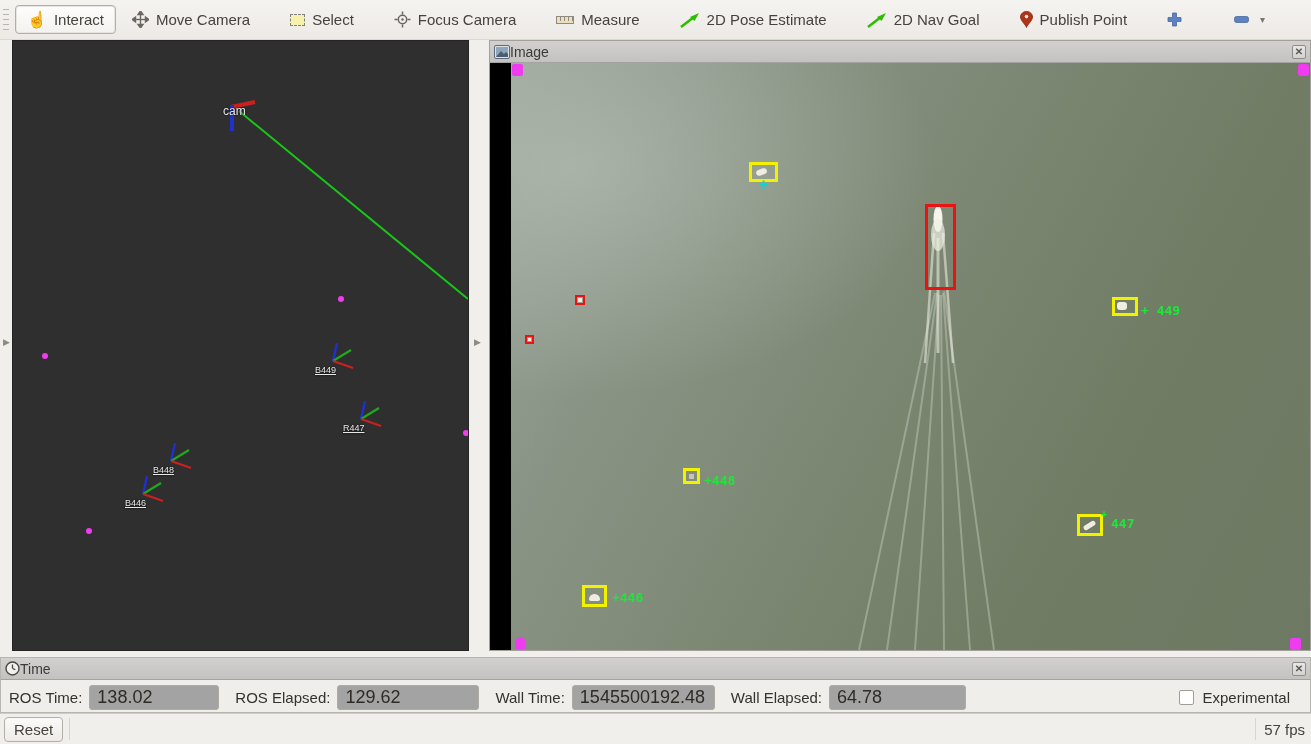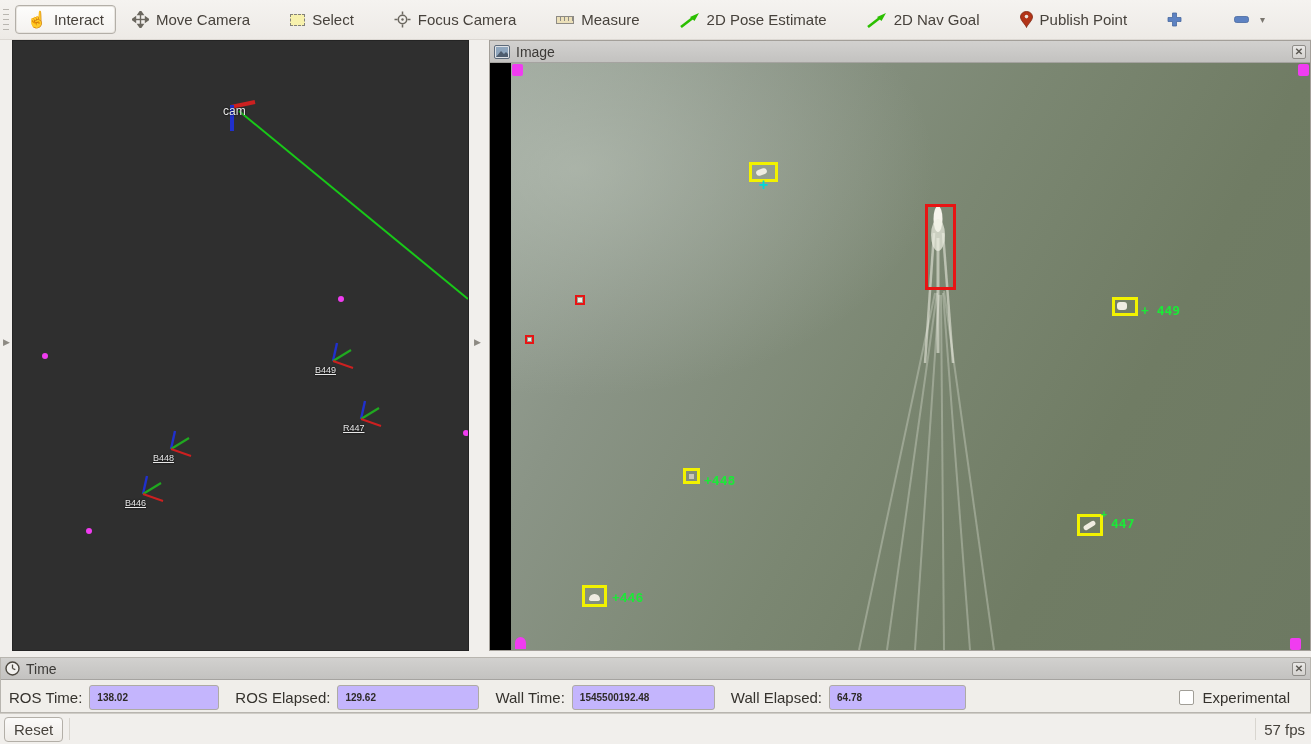--- a/index.html
+++ b/index.html
@@ -59,21 +59,21 @@
   .cam-label { position:absolute; font-size:12px; color:#e8e8e8; text-shadow:0 0 2px #000; }
 
   
   .image-panel {
     position:absolute; left:489px; top:0; width:822px; height:611px;
     border:1px solid #a39f99; background:#000;
   }
   .panel-titlebar {
     height:22px; background: linear-gradient(#d2d1cf,#c3c2c0);
     border-bottom:1px solid #a5a3a0;
-    display:flex; align-items:center; gap:6px; padding:0 4px;
+    display:flex; align-items:center; padding:0 4px;
     font-size:14px; color:#3c3a37;
   }
   .panel-titlebar .close-btn {
     margin-left:auto; width:14px; height:14px; border:1px solid #8f8d89;
     background:linear-gradient(#e9e8e6,#d4d2cf); color:#5a5751;
     font-size:10px; line-height:12px; text-align:center; border-radius:2px; font-weight:bold;
   }
   .image-viewport { position:absolute; left:0; top:22px; width:820px; height:587px; background:#000; overflow:hidden; }
   .photo {
     position:absolute; left:21px; top:0; width:799px; height:587px;
@@ -95,22 +95,22 @@
 
   
   .time-panel {
     position:absolute; left:0; top:657px; width:1311px; height:56px;
     background:#f0eeea; border:1px solid #b8b5af;
   }
   .time-fields { display:flex; align-items:center; height:34px; padding:4px 8px; gap:8px; }
   .time-field { display:flex; align-items:center; gap:7px; }
   .time-field label { font-size:15px; color:#35322d; white-space:nowrap; }
   .time-field input {
-    height:25px; border:1px solid #aeaba4; border-radius:3px; background:#c4b5fd;
-    font-family:"Liberation Sans", sans-serif; font-size:10px; color:#2e2b27; padding:0 7px;font-weight:bold;
+    height:25px; border:1px solid #aeaba4; border-radius:3px; background:#a3a3a3;
+    font-family:"Liberation Sans", sans-serif; font-size:18px; color:#2e2b27; padding:0 7px;
   }
   .experimental { margin-left:auto; display:flex; align-items:center; gap:8px; padding-right:12px; }
   .checkbox { width:15px; height:15px; background:#fff; border:1px solid #a19e97; border-radius:2px; }
   .experimental label { font-size:15px; color:#35322d; }
 
   
   .statusbar {
     position:absolute; left:0; top:713px; width:1311px; height:31px;
     background:#f1efec; border-top:1px solid #cfccc6;
     display:flex; align-items:center;
@@ -264,21 +264,21 @@
 
       <div class="axis-marker" style="left:330px; top:358px;">
         <svg width="34" height="28" viewBox="0 0 34 28">
           <line x1="10" y1="20" x2="14" y2="2" stroke="#2030cc" stroke-width="2.4"></line>
           <line x1="10" y1="20" x2="28" y2="9" stroke="#20a820" stroke-width="2.2"></line>
           <line x1="10" y1="20" x2="30" y2="27" stroke="#cc2020" stroke-width="2"></line>
         </svg>
         <span class="mlabel">R447</span>
       </div>
 
-      <div class="axis-marker" style="left:140px; top:388px;">
+      <div class="axis-marker" style="left:140px; top:400px;">
         <svg width="34" height="28" viewBox="0 0 34 28">
           <line x1="10" y1="20" x2="14" y2="2" stroke="#2030cc" stroke-width="2.4"></line>
           <line x1="10" y1="20" x2="28" y2="9" stroke="#20a820" stroke-width="2.2"></line>
           <line x1="10" y1="20" x2="30" y2="27" stroke="#cc2020" stroke-width="2"></line>
         </svg>
         <span class="mlabel">B448</span>
       </div>
 
       <div class="axis-marker" style="left:112px; top:433px;">
         <svg width="34" height="28" viewBox="0 0 34 28">

